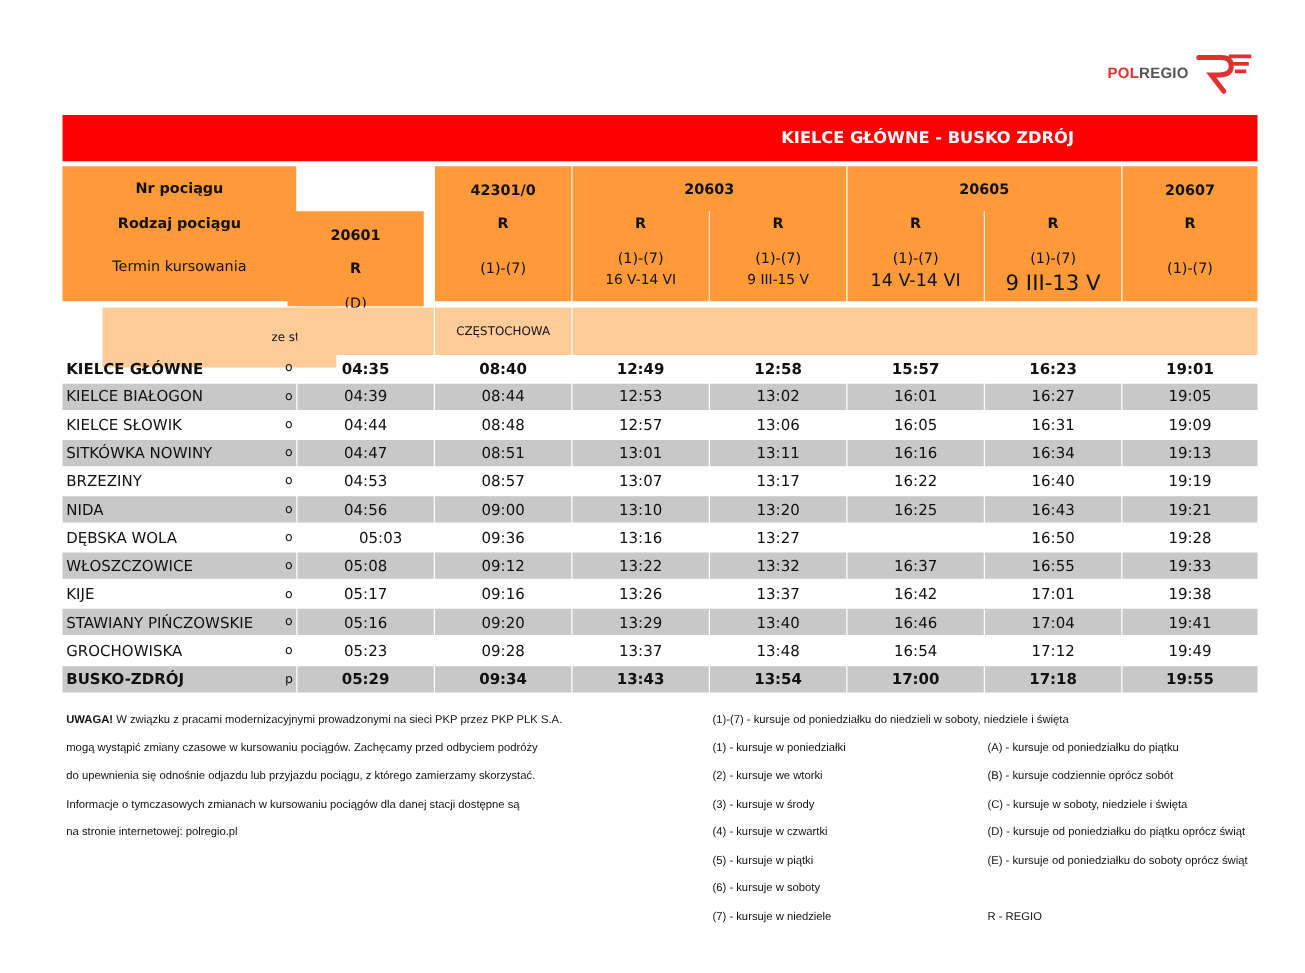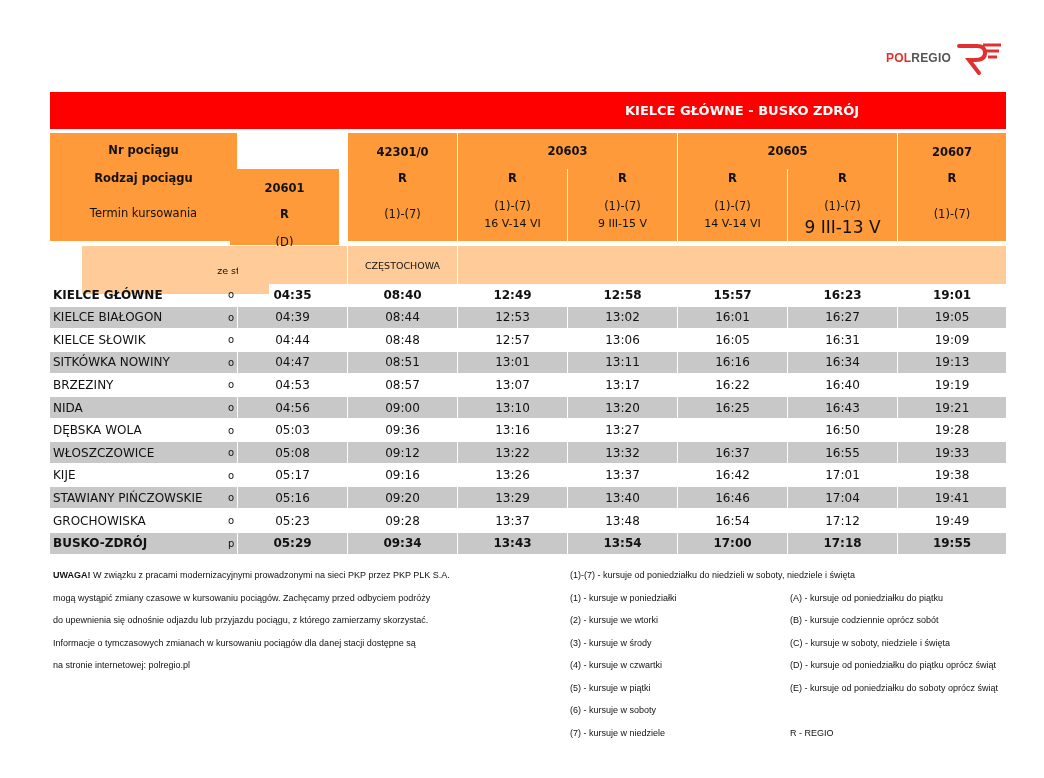--- a/index.html
+++ b/index.html
@@ -84,21 +84,21 @@
     <div class="b" style="position:absolute;top:38px;left:110px;width:109px;">R</div>
     <div style="position:absolute;top:66px;left:110px;width:109px;">(1)-(7)</div>
     <div style="position:absolute;top:84px;left:110px;width:109px;font-size:11px;">9 III-15 V</div>
   </div>
 
   <div class="cell orange" style="left:628px;top:0;width:219px;height:108px;">
     <div class="b" style="position:absolute;top:11px;">20605</div>
     <div style="position:absolute;left:109px;top:36px;width:1px;height:72px;background:#fff;opacity:.8;"></div>
     <div class="b" style="position:absolute;top:38px;left:0;width:109px;">R</div>
     <div style="position:absolute;top:66px;left:0;width:109px;">(1)-(7)</div>
-    <div style="position:absolute;top:84px;left:0;width:109px;font-size:11px;">14 V-14 VI</div>
+    <div style="position:absolute;top:84px;left:0;width:109px;font-size:14px;">14 V-14 VI</div>
     <div class="b" style="position:absolute;top:38px;left:110px;width:109px;">R</div>
     <div style="position:absolute;top:66px;left:110px;width:109px;">(1)-(7)</div>
     <div style="position:absolute;top:84px;left:110px;width:109px;font-size:17px;">9 III-13 V</div>
   </div>
 
   <div class="cell orange" style="left:848px;top:0;width:108px;height:108px;text-align:right;">
     <div class="b" style="position:absolute;top:12px;">20607</div>
     <div class="b" style="position:absolute;top:38px;">R</div>
     <div style="position:absolute;top:74px;">(1)-(7)</div>
   </div>
@@ -188,21 +188,21 @@
       <div class="tc" style="left:518px;width:109px;">13:20</div>
       <div class="tc" style="left:628px;width:109px;">16:25</div>
       <div class="tc" style="left:738px;width:109px;">16:43</div>
       <div class="tc" style="left:848px;width:108px;">19:21</div>
     </div>
     <div class="row" style="top: 419.6px;">
       <div class="sc">
         <span class="name">DĘBSKA WOLA</span>
         <span class="mark">o</span>
       </div>
-      <div class="tc" style="left:188px;width:109px;">05:03</div>
+      <div class="tc" style="left:200px;width:109px;">05:03</div>
       <div class="tc" style="left:298px;width:109px;">09:36</div>
       <div class="tc" style="left:408px;width:109px;">13:16</div>
       <div class="tc" style="left:518px;width:109px;">13:27</div>
       <div class="tc" style="left:628px;width:109px;margin-top:24px;">16:32</div>
       <div class="tc" style="left:738px;width:109px;">16:50</div>
       <div class="tc" style="left:848px;width:108px;">19:28</div>
     </div>
     <div class="row gray" style="top: 442.2px;">
       <div class="sc">
         <span class="name">WŁOSZCZOWICE</span>

